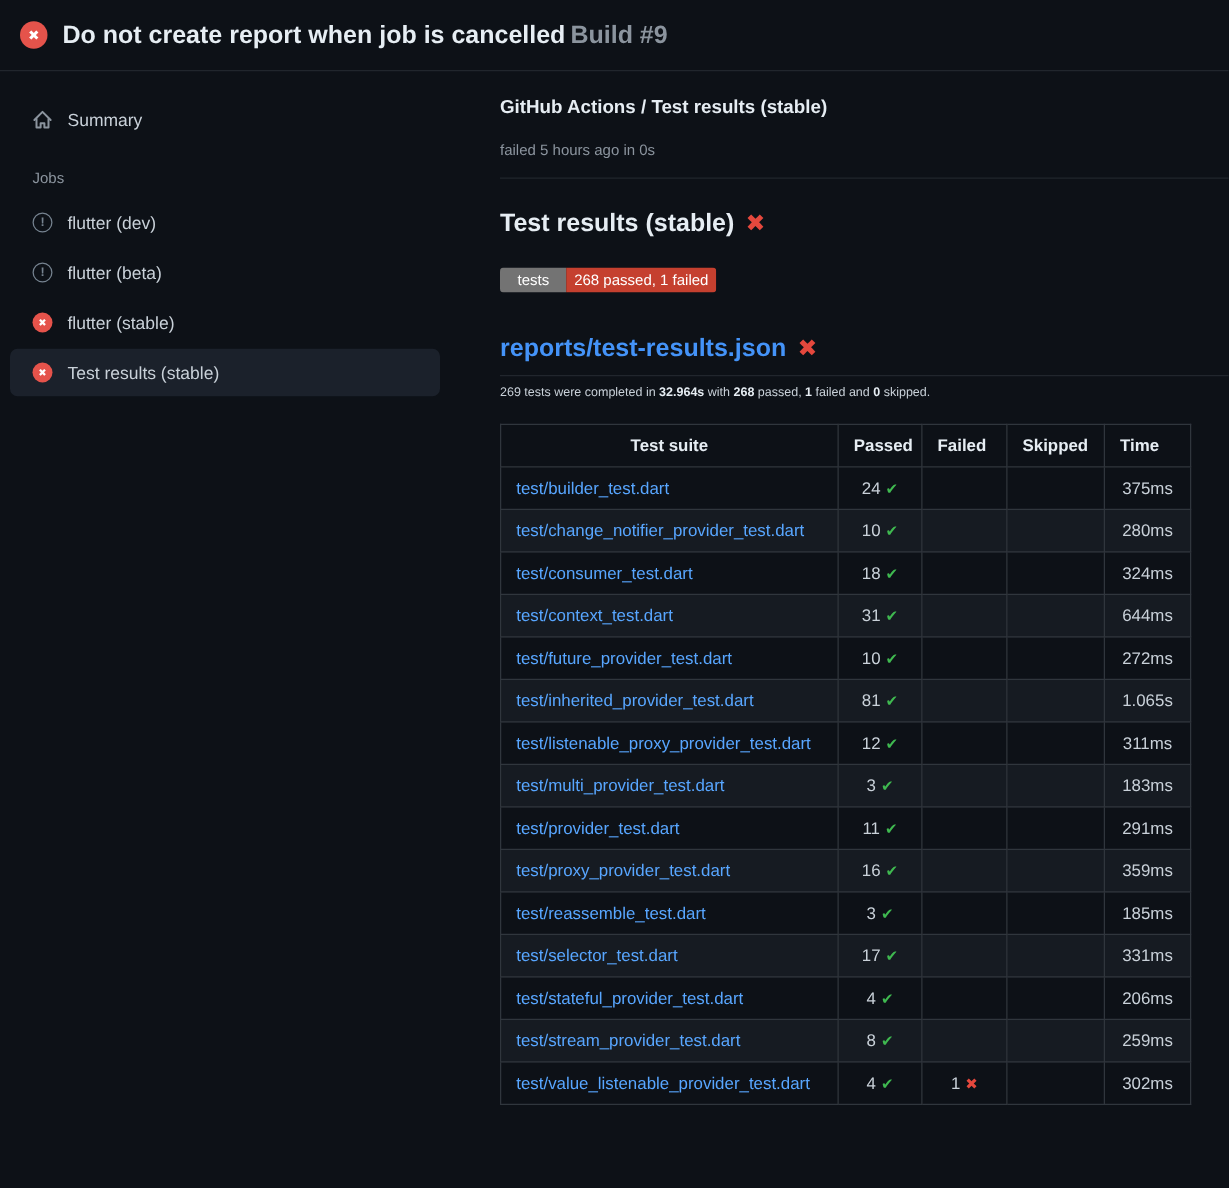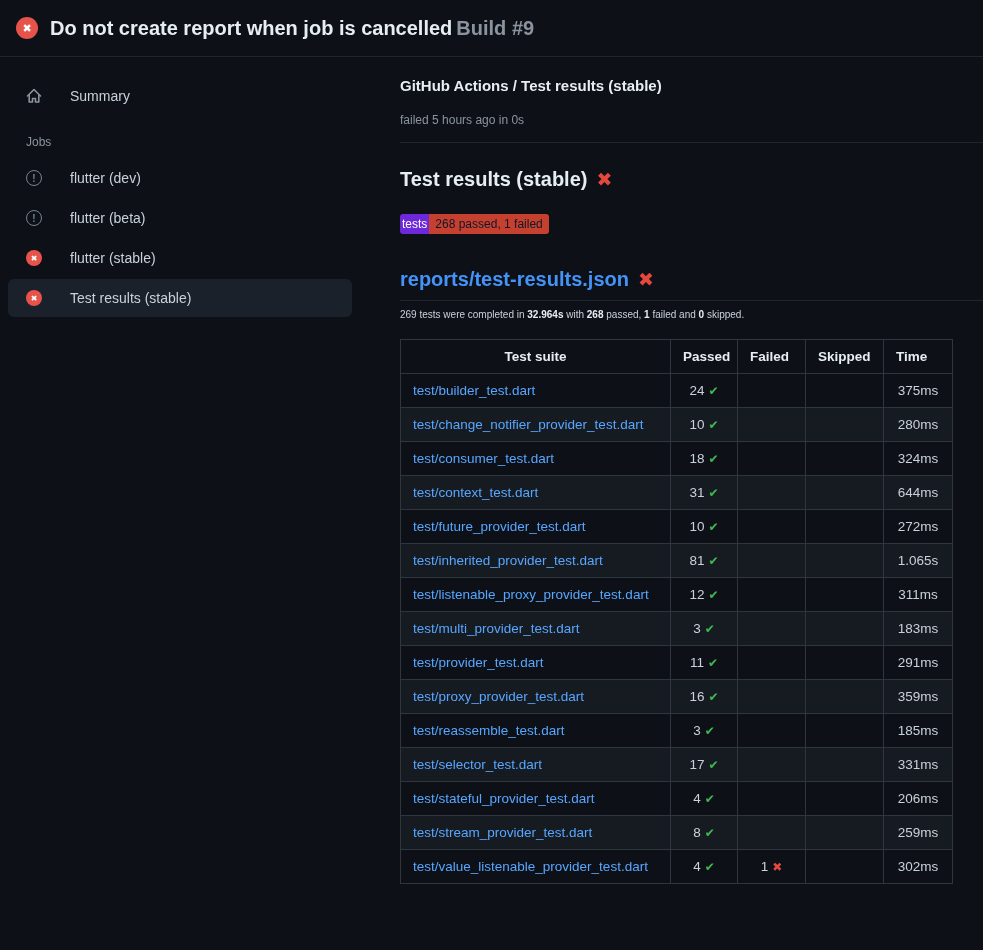--- a/index.html
+++ b/index.html
@@ -24,21 +24,21 @@
   .fail-circle.big { width:22px; height:22px; font-size:11px; }
   .fail-circle.small { width:16px; height:16px; font-size:8px; }
   .header-title { font-size:20px; font-weight:700; color:#e6edf3; }
   .header-title .build { color:#8b949e; font-weight:600; margin-left:4px; }
   
   .layout { display:flex; align-items:flex-start; }
   .sidebar { width:360px; flex-shrink:0; padding:20px 8px 0 8px; }
   .main { flex:1; margin-left:40px; padding-top:20px; min-width:0; }
   
   .nav-item {
-    display:flex; align-items:center; gap:28px;
+    display:flex; align-items:center; gap:12px;
     height:38px; padding:0 18px; margin-bottom:2px;
     border-radius:6px; font-size:14px; color:#c9d1d9; cursor:pointer;text-align:center;
   }
   .nav-item.selected { background:#1b212b; }
   .jobs-label { color:#8b949e; font-size:12px; padding:18px 18px 10px 18px; }
   .icon-warn {
     width:16px; height:16px; border-radius:50%;
     border:1.5px solid #768390; color:#768390;
     font-size:10px; font-weight:700;
     display:flex; align-items:center; justify-content:center; flex-shrink:0;
@@ -50,22 +50,22 @@
   .divider { border-bottom:1px solid #21262d; margin-top:15px; }
   .section-h1 {
     margin-top:25px; font-size:20px; font-weight:700; color:#e6edf3;
     display:flex; align-items:center; gap:9px;
   }
   .cross { color:#e5483d; font-weight:700; font-size:19px; line-height:1; }
   .badge {
     display:inline-flex; margin-top:23px; font-size:12px;
     border-radius:3px; overflow:hidden; line-height:1;
   }
-  .badge .k { background:#6d28d9; color:#fff; padding:4px 2px; }
-  .badge .v { background:#c5402f; color:#0f172a; padding:4px 6px; }
+  .badge .k { background:#737373; color:#fff; padding:4px 14px; }
+  .badge .v { background:#c5402f; color:#ffffff; padding:4px 6px; }
   .report-h2 {
     margin-top:34px; padding-bottom:9px; border-bottom:1px solid #21262d;
     font-size:20px; font-weight:700;
     display:flex; align-items:center; gap:9px;
   }
   .report-h2 a { color:#4493f8; text-decoration:none; }
   .summary-p { margin-top:8px; font-size:10px; color:#c9d1d9; }
   .summary-p .b { font-weight:700; color:#e6edf3; }
   
   table {

